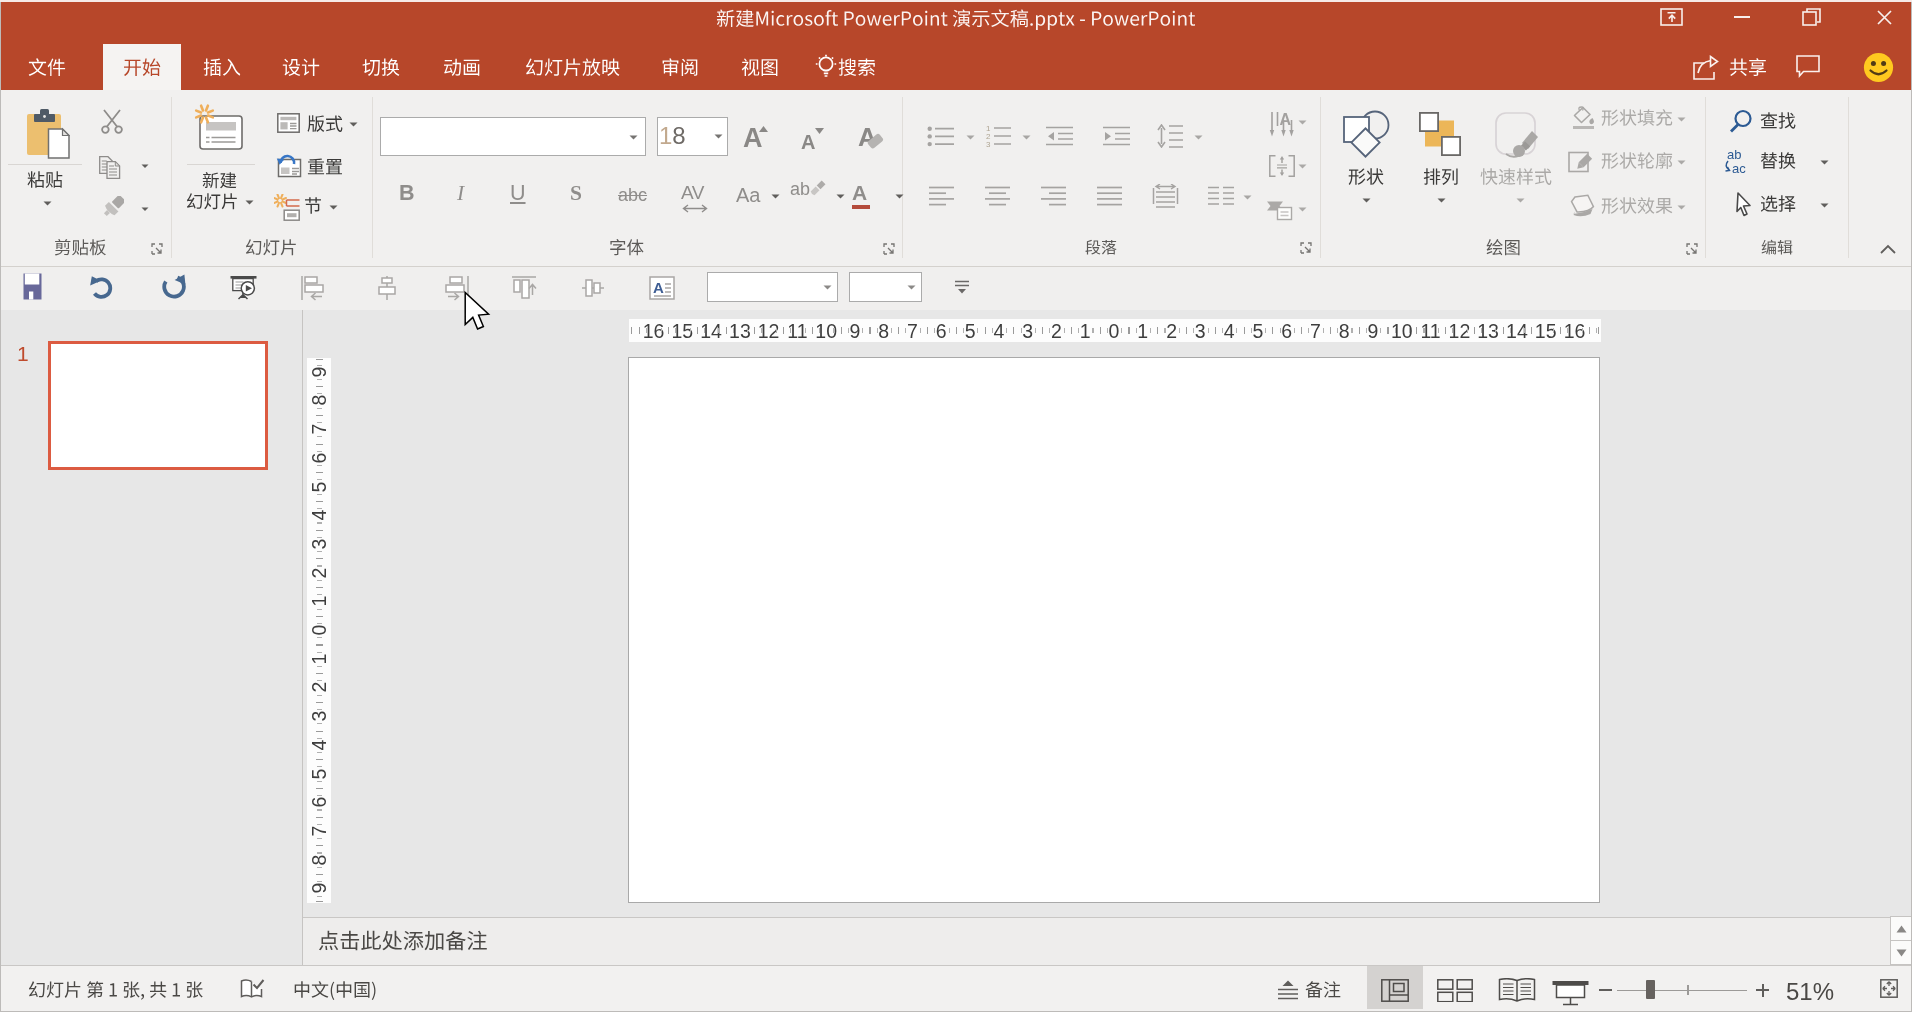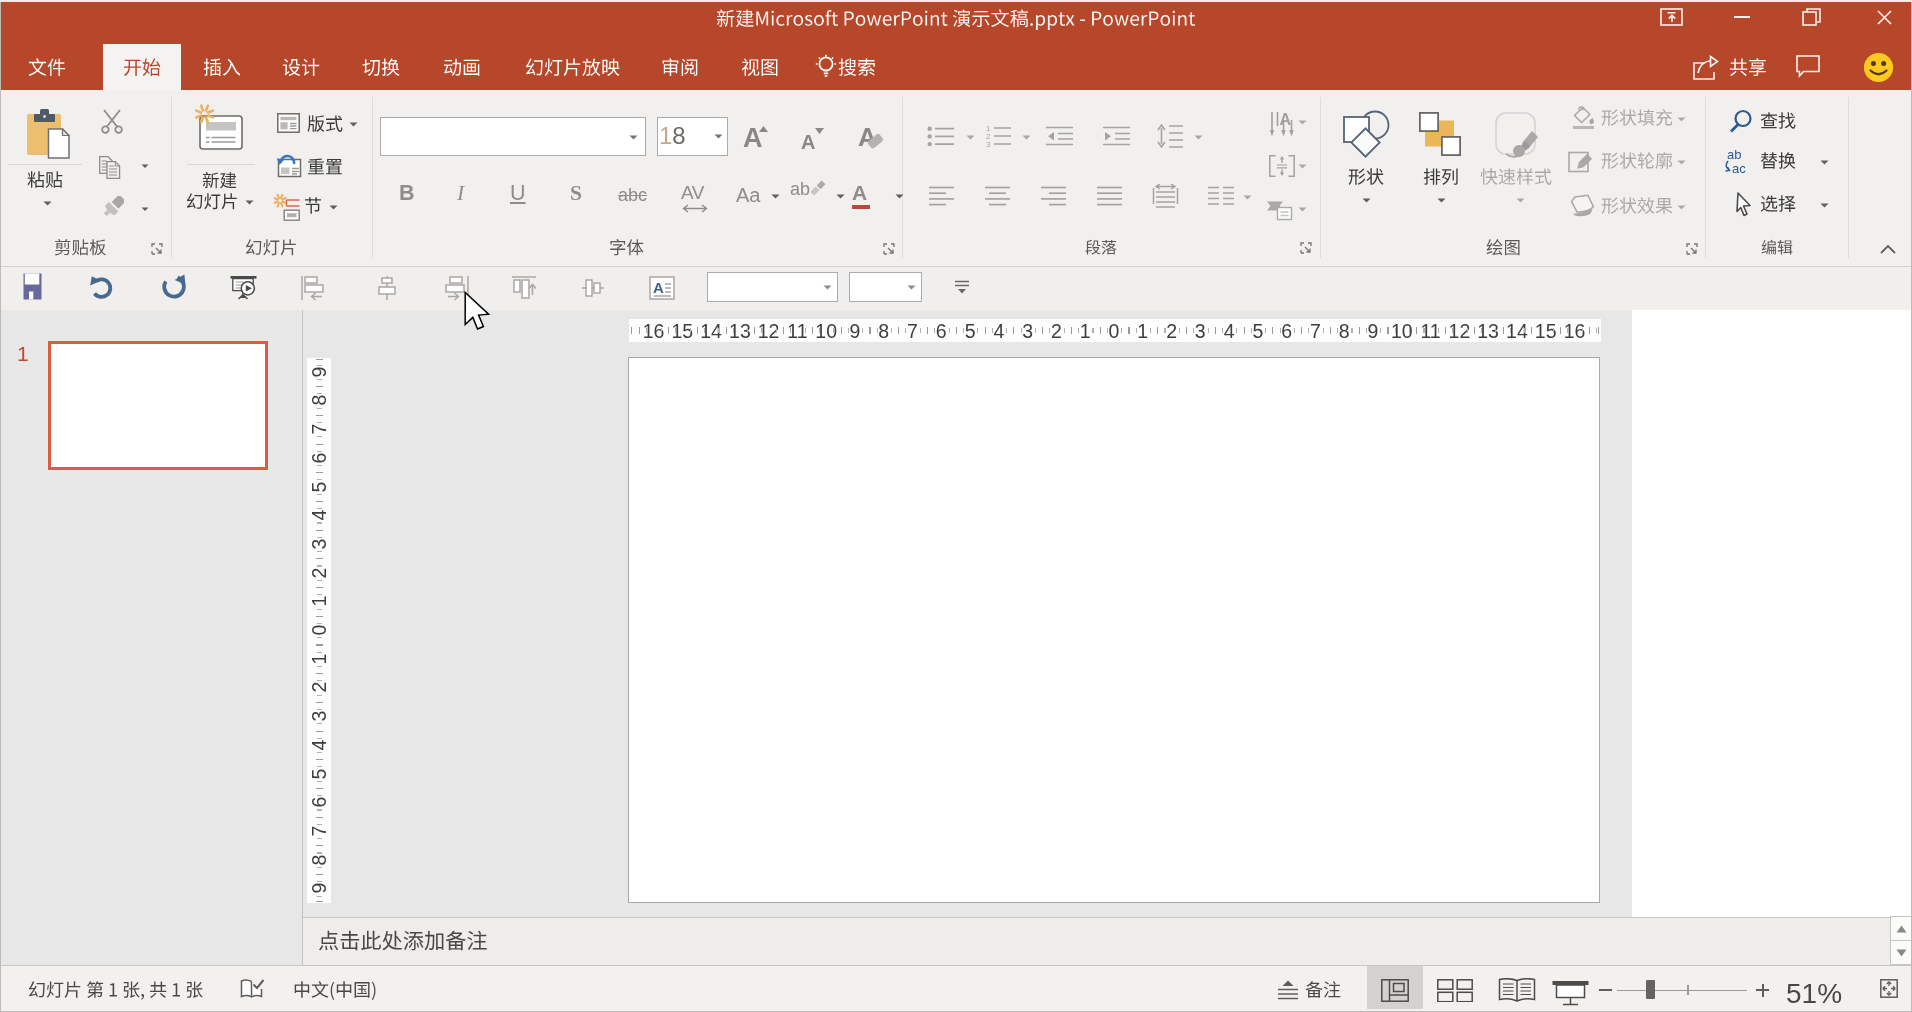--- a/index.html
+++ b/index.html
@@ -1,19 +1,19 @@
 <!DOCTYPE html>
 <html><head><meta charset="utf-8"><style>
 html,body{margin:0;padding:0;width:1912px;height:1012px;overflow:hidden;
  font-family:"Liberation Sans",sans-serif;}
 *{box-sizing:border-box}
 .a{position:absolute}
 svg{display:block}
 </style></head><body>
-<div class="a" style="left:0;top:0;width:1632px;height:1012px;background:#E7E7E7">
+<div class="a" style="left:0;top:0;width:1912px;height:1012px;background:#E7E7E7">
 <div class="a" style="left:0;top:0;width:1912px;height:90px;background:#B7472A"></div>
 <div class="a" style="left:0;top:0;width:1912px;height:2px;background:#F6EAE6"></div>
 <svg style="position:absolute;left:716.3px;top:6.1px;" width="479.4" height="26.1" viewBox="0 -19.6 479.4 26.1">
       <path fill="#FBF4F2" d="M6.9 -4.1C7.5 -3.1 8.2 -1.8 8.5 -1L9.5 -1.6C9.2 -2.4 8.5 -3.6 7.9 -4.6ZM2.6 -4.5C2.2 -3.3 1.6 -2.2 0.8 -1.3C1.1 -1.1 1.6 -0.8 1.8 -0.6C2.6 -1.5 3.3 -2.9 3.8 -4.2ZM10.6 -14.3V-7.7C10.6 -5.1 10.5 -1.8 8.8 0.5C9.1 0.7 9.7 1.1 9.9 1.4C11.7 -1.1 12 -4.9 12 -7.7V-8.3H14.9V1.4H16.3V-8.3H18.4V-9.6H12V-13.3C14 -13.6 16.2 -14.1 17.8 -14.7L16.6 -15.8C15.2 -15.2 12.8 -14.6 10.6 -14.3ZM4.1 -15.9C4.4 -15.3 4.7 -14.7 5 -14.1H1.2V-12.9H9.7V-14.1H6.5C6.2 -14.7 5.8 -15.6 5.4 -16.2ZM7.2 -12.8C7 -11.9 6.6 -10.6 6.2 -9.7H0.9V-8.5H4.8V-6.5H1V-5.2H4.8V-0.3C4.8 -0.2 4.8 -0.1 4.6 -0.1C4.4 -0.1 3.8 -0.1 3.1 -0.1C3.3 0.2 3.5 0.8 3.5 1.1C4.5 1.1 5.1 1.1 5.6 0.9C6 0.7 6.1 0.3 6.1 -0.3V-5.2H9.7V-6.5H6.1V-8.5H10V-9.7H7.5C7.9 -10.5 8.2 -11.6 8.6 -12.5ZM2.4 -12.5C2.8 -11.6 3.1 -10.5 3.2 -9.7L4.4 -10.1C4.3 -10.8 4 -11.9 3.6 -12.8Z M26.8 -14.5V-13.3H30.4V-11.9H25.5V-10.8H30.4V-9.3H26.6V-8.1H30.4V-6.6H26.5V-5.5H30.4V-4H25.7V-2.9H30.4V-0.9H31.7V-2.9H37.2V-4H31.7V-5.5H36.5V-6.6H31.7V-8.1H36V-10.8H37.3V-11.9H36V-14.5H31.7V-16.1H30.4V-14.5ZM31.7 -10.8H34.7V-9.3H31.7ZM31.7 -11.9V-13.3H34.7V-11.9ZM21.1 -7.5C21.1 -7.8 21.5 -8 21.8 -8.2H24.2C23.9 -6.5 23.5 -5 23 -3.7C22.5 -4.5 22.1 -5.4 21.8 -6.6L20.7 -6.2C21.2 -4.6 21.7 -3.4 22.4 -2.4C21.8 -1.2 20.9 -0.2 19.9 0.6C20.2 0.8 20.8 1.3 21 1.5C21.9 0.8 22.7 -0.1 23.4 -1.3C25.4 0.6 28.2 1.1 31.7 1.1H37.1C37.2 0.7 37.5 0 37.7 -0.3C36.7 -0.2 32.5 -0.2 31.8 -0.2C28.5 -0.2 25.9 -0.7 24 -2.5C24.8 -4.3 25.3 -6.6 25.6 -9.3L24.8 -9.5L24.5 -9.4H22.9C23.8 -10.9 24.8 -12.7 25.7 -14.6L24.8 -15.1L24.3 -14.9H20.4V-13.7H23.8C23 -11.9 22 -10.4 21.7 -9.9C21.3 -9.3 20.8 -8.8 20.5 -8.7C20.7 -8.4 20.9 -7.8 21.1 -7.5Z M40.3 0H41.9V-7.8C41.9 -9 41.8 -10.7 41.7 -11.9H41.8L42.9 -8.7L45.6 -1.4H46.8L49.4 -8.7L50.6 -11.9H50.6C50.5 -10.7 50.4 -9 50.4 -7.8V0H52.1V-14.1H49.9L47.2 -6.5C46.9 -5.6 46.6 -4.6 46.3 -3.6H46.2C45.8 -4.6 45.5 -5.6 45.2 -6.5L42.5 -14.1H40.3Z M55.8 0H57.5V-10.4H55.8ZM56.6 -12.6C57.3 -12.6 57.8 -13 57.8 -13.7C57.8 -14.4 57.3 -14.9 56.6 -14.9C55.9 -14.9 55.5 -14.4 55.5 -13.7C55.5 -13 55.9 -12.6 56.6 -12.6Z M65.1 0.2C66.4 0.2 67.6 -0.2 68.5 -1.1L67.8 -2.2C67.1 -1.7 66.3 -1.2 65.3 -1.2C63.4 -1.2 62.1 -2.8 62.1 -5.2C62.1 -7.6 63.5 -9.2 65.4 -9.2C66.2 -9.2 66.8 -8.9 67.4 -8.3L68.3 -9.5C67.6 -10.1 66.6 -10.7 65.3 -10.7C62.6 -10.7 60.3 -8.7 60.3 -5.2C60.3 -1.7 62.4 0.2 65.1 0.2Z M70.8 0H72.6V-6.7C73.3 -8.5 74.3 -9.1 75.2 -9.1C75.6 -9.1 75.9 -9.1 76.2 -8.9L76.6 -10.5C76.2 -10.6 75.9 -10.7 75.4 -10.7C74.3 -10.7 73.2 -9.8 72.5 -8.5H72.4L72.3 -10.4H70.8Z M82.3 0.2C84.9 0.2 87.1 -1.7 87.1 -5.2C87.1 -8.7 84.9 -10.7 82.3 -10.7C79.8 -10.7 77.5 -8.7 77.5 -5.2C77.5 -1.7 79.8 0.2 82.3 0.2ZM82.3 -1.2C80.5 -1.2 79.3 -2.8 79.3 -5.2C79.3 -7.6 80.5 -9.2 82.3 -9.2C84.1 -9.2 85.4 -7.6 85.4 -5.2C85.4 -2.8 84.1 -1.2 82.3 -1.2Z M92.6 0.2C95.1 0.2 96.4 -1.2 96.4 -2.8C96.4 -4.8 94.8 -5.4 93.3 -6C92.1 -6.5 91 -6.8 91 -7.8C91 -8.6 91.6 -9.3 92.9 -9.3C93.9 -9.3 94.6 -8.9 95.3 -8.4L96.2 -9.5C95.4 -10.2 94.2 -10.7 92.9 -10.7C90.6 -10.7 89.3 -9.4 89.3 -7.7C89.3 -6 90.9 -5.3 92.4 -4.7C93.5 -4.3 94.8 -3.8 94.8 -2.7C94.8 -1.8 94.1 -1.1 92.7 -1.1C91.4 -1.1 90.5 -1.6 89.6 -2.4L88.8 -1.2C89.7 -0.4 91.2 0.2 92.6 0.2Z M103 0.2C105.5 0.2 107.8 -1.7 107.8 -5.2C107.8 -8.7 105.5 -10.7 103 -10.7C100.4 -10.7 98.1 -8.7 98.1 -5.2C98.1 -1.7 100.4 0.2 103 0.2ZM103 -1.2C101.1 -1.2 99.9 -2.8 99.9 -5.2C99.9 -7.6 101.1 -9.2 103 -9.2C104.8 -9.2 106 -7.6 106 -5.2C106 -2.8 104.8 -1.2 103 -1.2Z M109.4 -9H110.8V0H112.6V-9H114.8V-10.4H112.6V-12.1C112.6 -13.4 113 -14.1 114 -14.1C114.4 -14.1 114.8 -14 115.2 -13.8L115.6 -15.2C115.1 -15.4 114.5 -15.5 113.9 -15.5C111.8 -15.5 110.8 -14.2 110.8 -12.1V-10.4L109.4 -10.3Z M120 0.2C120.7 0.2 121.4 0.1 122 -0.1L121.6 -1.5C121.3 -1.3 120.8 -1.2 120.4 -1.2C119.2 -1.2 118.8 -1.9 118.8 -3.2V-9H121.7V-10.4H118.8V-13.4H117.4L117.2 -10.4L115.5 -10.3V-9H117.1V-3.2C117.1 -1.1 117.8 0.2 120 0.2Z M128.5 0H130.3V-5.6H132.6C135.7 -5.6 137.8 -7 137.8 -9.9C137.8 -13 135.6 -14.1 132.5 -14.1H128.5ZM130.3 -7V-12.6H132.3C134.7 -12.6 136 -12 136 -9.9C136 -7.9 134.8 -7 132.3 -7Z M144.5 0.2C147.1 0.2 149.3 -1.7 149.3 -5.2C149.3 -8.7 147.1 -10.7 144.5 -10.7C142 -10.7 139.7 -8.7 139.7 -5.2C139.7 -1.7 142 0.2 144.5 0.2ZM144.5 -1.2C142.7 -1.2 141.5 -2.8 141.5 -5.2C141.5 -7.6 142.7 -9.2 144.5 -9.2C146.3 -9.2 147.6 -7.6 147.6 -5.2C147.6 -2.8 146.3 -1.2 144.5 -1.2Z M153.8 0H155.8L157.3 -5.6C157.5 -6.6 157.7 -7.6 158 -8.6H158.1C158.3 -7.6 158.5 -6.6 158.8 -5.6L160.3 0H162.4L165.2 -10.4H163.5L162 -4.4C161.8 -3.4 161.6 -2.5 161.4 -1.5H161.3C161 -2.5 160.8 -3.4 160.6 -4.4L158.9 -10.4H157.2L155.6 -4.4C155.3 -3.4 155.1 -2.5 154.9 -1.5H154.8C154.6 -2.5 154.4 -3.4 154.2 -4.4L152.6 -10.4H150.9Z M171.7 0.2C173.1 0.2 174.2 -0.2 175.1 -0.8L174.5 -2C173.7 -1.5 172.9 -1.2 171.9 -1.2C169.9 -1.2 168.6 -2.6 168.5 -4.8H175.5C175.5 -5.1 175.6 -5.4 175.6 -5.8C175.6 -8.8 174.1 -10.7 171.4 -10.7C169 -10.7 166.7 -8.6 166.7 -5.2C166.7 -1.8 168.9 0.2 171.7 0.2ZM168.4 -6C168.7 -8.1 170 -9.3 171.4 -9.3C173.1 -9.3 174 -8.2 174 -6Z M178.1 0H179.9V-6.7C180.6 -8.5 181.7 -9.1 182.5 -9.1C183 -9.1 183.2 -9.1 183.5 -8.9L183.9 -10.5C183.5 -10.6 183.2 -10.7 182.7 -10.7C181.6 -10.7 180.5 -9.8 179.8 -8.5H179.8L179.6 -10.4H178.1Z M185.8 0H187.5V-5.6H189.8C192.9 -5.6 195 -7 195 -9.9C195 -13 192.9 -14.1 189.8 -14.1H185.8ZM187.5 -7V-12.6H189.5C192 -12.6 193.3 -12 193.3 -9.9C193.3 -7.9 192.1 -7 189.6 -7Z M201.8 0.2C204.3 0.2 206.6 -1.7 206.6 -5.2C206.6 -8.7 204.3 -10.7 201.8 -10.7C199.2 -10.7 197 -8.7 197 -5.2C197 -1.7 199.2 0.2 201.8 0.2ZM201.8 -1.2C200 -1.2 198.8 -2.8 198.8 -5.2C198.8 -7.6 200 -9.2 201.8 -9.2C203.6 -9.2 204.8 -7.6 204.8 -5.2C204.8 -2.8 203.6 -1.2 201.8 -1.2Z M209.4 0H211.1V-10.4H209.4ZM210.3 -12.6C211 -12.6 211.4 -13 211.4 -13.7C211.4 -14.4 211 -14.9 210.3 -14.9C209.6 -14.9 209.1 -14.4 209.1 -13.7C209.1 -13 209.6 -12.6 210.3 -12.6Z M214.7 0H216.4V-7.6C217.5 -8.6 218.2 -9.2 219.3 -9.2C220.6 -9.2 221.2 -8.3 221.2 -6.4V0H223V-6.6C223 -9.3 222 -10.7 219.8 -10.7C218.4 -10.7 217.3 -9.9 216.3 -8.9H216.3L216.1 -10.4H214.7Z M229.6 0.2C230.3 0.2 231 0.1 231.6 -0.1L231.2 -1.5C230.9 -1.3 230.4 -1.2 230 -1.2C228.8 -1.2 228.4 -1.9 228.4 -3.2V-9H231.3V-10.4H228.4V-13.4H227L226.8 -10.4L225.1 -10.3V-9H226.7V-3.2C226.7 -1.1 227.4 0.2 229.6 0.2Z M249 -1.2C250.4 -0.4 252.3 0.7 253.2 1.4L254.3 0.5C253.3 -0.2 251.5 -1.3 250.1 -2ZM245.5 -1.8C244.4 -1 242.7 -0.2 241.1 0.4C241.5 0.6 242 1.2 242.2 1.4C243.7 0.8 245.6 -0.3 246.9 -1.3ZM238 -14.8C239 -14.3 240.3 -13.5 240.9 -13L241.8 -14.2C241.1 -14.7 239.8 -15.4 238.8 -15.9ZM236.8 -9.6C237.8 -9.1 239.1 -8.4 239.8 -7.9L240.6 -9.1C239.9 -9.6 238.6 -10.3 237.6 -10.7ZM237.4 0.2 238.7 1.1C239.6 -0.7 240.6 -3.1 241.4 -5.1L240.3 -5.9C239.4 -3.8 238.3 -1.3 237.4 0.2ZM246.4 -15.9C246.7 -15.4 247 -14.8 247.2 -14.3H242.1V-11.2H243.4V-13.1H252.6V-11.2H254V-14.3H248.8C248.6 -14.9 248.2 -15.6 247.9 -16.2ZM244 -4.9H247.2V-3.3H244ZM248.6 -4.9H251.9V-3.3H248.6ZM244 -7.6H247.2V-6H244ZM248.6 -7.6H251.9V-6H248.6ZM243.4 -11.3V-10.2H247.2V-8.7H242.7V-2.1H253.2V-8.7H248.6V-10.2H252.5V-11.3Z M259.8 -6.7C259 -4.6 257.6 -2.4 256 -1.1C256.4 -0.9 257 -0.5 257.3 -0.2C258.9 -1.7 260.4 -4 261.3 -6.3ZM268.5 -6.1C269.9 -4.3 271.3 -1.8 271.8 -0.2L273.3 -0.8C272.7 -2.5 271.2 -4.9 269.8 -6.7ZM258.2 -14.7V-13.3H271.7V-14.7ZM256.5 -10V-8.6H264.2V-0.4C264.2 -0.1 264.1 0 263.7 0C263.4 0.1 262.1 0.1 260.8 0C261 0.4 261.3 1.1 261.3 1.5C263 1.5 264.2 1.5 264.8 1.3C265.5 1 265.7 0.6 265.7 -0.3V-8.6H273.4V-10Z M282.7 -15.8C283.2 -14.9 283.9 -13.6 284.1 -12.8L285.7 -13.3C285.4 -14.1 284.7 -15.3 284.2 -16.3ZM275.5 -12.7V-11.3H278.5C279.6 -8.4 281.1 -5.9 283.1 -3.8C281 -2.1 278.4 -0.8 275.2 0.1C275.5 0.5 276 1.2 276.1 1.5C279.3 0.5 282 -0.9 284.2 -2.8C286.3 -0.9 289 0.5 292.1 1.4C292.4 1 292.8 0.4 293.1 0.1C290 -0.7 287.4 -2.1 285.3 -3.9C287.2 -5.8 288.7 -8.3 289.8 -11.3H292.9V-12.7ZM284.2 -4.9C282.4 -6.7 281 -8.9 280 -11.3H288.2C287.2 -8.7 285.9 -6.6 284.2 -4.9Z M303.7 -10.8H309.2V-9H303.7ZM302.4 -11.8V-7.9H310.5V-11.8ZM305 -3.5H308V-1.6H305ZM303.9 -4.5V-0.6H309.1V-4.5ZM300.2 -15.9C298.9 -15.3 296.6 -14.8 294.7 -14.5C294.9 -14.2 295.1 -13.7 295.1 -13.3C295.9 -13.4 296.7 -13.6 297.4 -13.7V-10.6H294.7V-9.3H297.2C296.5 -7.1 295.3 -4.6 294.2 -3.2C294.5 -2.9 294.9 -2.3 295 -1.9C295.9 -3 296.8 -4.8 297.4 -6.7V1.6H298.8V-7.3C299.3 -6.5 300 -5.6 300.2 -5.1L301.1 -6.3C300.7 -6.7 299.3 -8.3 298.8 -8.8V-9.3H301.3V-10.6H298.8V-14C299.6 -14.2 300.4 -14.5 301.1 -14.7ZM305 -15.9C305.3 -15.3 305.6 -14.7 305.8 -14.1H301.1V-12.9H312.1V-14.1H307.3C307.1 -14.8 306.7 -15.6 306.4 -16.2ZM301.2 -6.9V1.5H302.6V-5.6H310.4V0.2C310.4 0.4 310.4 0.4 310.2 0.4C310 0.4 309.4 0.4 308.7 0.4C308.9 0.7 309 1.2 309.1 1.5C310.1 1.6 310.8 1.5 311.2 1.3C311.7 1.2 311.8 0.8 311.8 0.2V-6.9Z M315.6 0.2C316.3 0.2 316.9 -0.3 316.9 -1.1C316.9 -1.9 316.3 -2.4 315.6 -2.4C314.9 -2.4 314.3 -1.9 314.3 -1.1C314.3 -0.3 314.9 0.2 315.6 0.2Z M320 4.4H321.8V0.9L321.8 -1C322.7 -0.2 323.7 0.2 324.6 0.2C327 0.2 329.2 -1.8 329.2 -5.4C329.2 -8.6 327.7 -10.7 325 -10.7C323.8 -10.7 322.6 -10 321.7 -9.2H321.7L321.5 -10.4H320ZM324.3 -1.2C323.7 -1.2 322.7 -1.5 321.8 -2.3V-7.8C322.8 -8.7 323.7 -9.2 324.6 -9.2C326.6 -9.2 327.3 -7.7 327.3 -5.4C327.3 -2.8 326.1 -1.2 324.3 -1.2Z M331.9 4.4H333.7V0.9L333.7 -1C334.6 -0.2 335.6 0.2 336.5 0.2C338.9 0.2 341.1 -1.8 341.1 -5.4C341.1 -8.6 339.6 -10.7 336.9 -10.7C335.7 -10.7 334.5 -10 333.6 -9.2H333.6L333.4 -10.4H331.9ZM336.2 -1.2C335.6 -1.2 334.6 -1.5 333.7 -2.3V-7.8C334.7 -8.7 335.6 -9.2 336.5 -9.2C338.5 -9.2 339.2 -7.7 339.2 -5.4C339.2 -2.8 338 -1.2 336.2 -1.2Z M347.1 0.2C347.8 0.2 348.5 0.1 349.1 -0.1L348.7 -1.5C348.4 -1.3 347.9 -1.2 347.5 -1.2C346.3 -1.2 345.9 -1.9 345.9 -3.2V-9H348.7V-10.4H345.9V-13.4H344.4L344.3 -10.4L342.6 -10.3V-9H344.2V-3.2C344.2 -1.1 344.9 0.2 347.1 0.2Z M349.6 0H351.5L352.9 -2.4C353.2 -3.1 353.5 -3.7 353.9 -4.3H354C354.4 -3.7 354.8 -3.1 355.1 -2.4L356.7 0H358.6L355.2 -5.3L358.3 -10.4H356.5L355.2 -8.1C354.9 -7.5 354.6 -7 354.3 -6.4H354.2C353.9 -7 353.5 -7.5 353.2 -8.1L351.8 -10.4H349.9L353 -5.4Z M364.1 -4.7H369V-6H364.1Z M376.1 0H377.9V-5.6H380.2C383.3 -5.6 385.4 -7 385.4 -9.9C385.4 -13 383.3 -14.1 380.1 -14.1H376.1ZM377.9 -7V-12.6H379.9C382.3 -12.6 383.6 -12 383.6 -9.9C383.6 -7.9 382.4 -7 379.9 -7Z M392.1 0.2C394.7 0.2 396.9 -1.7 396.9 -5.2C396.9 -8.7 394.7 -10.7 392.1 -10.7C389.6 -10.7 387.3 -8.7 387.3 -5.2C387.3 -1.7 389.6 0.2 392.1 0.2ZM392.1 -1.2C390.3 -1.2 389.1 -2.8 389.1 -5.2C389.1 -7.6 390.3 -9.2 392.1 -9.2C393.9 -9.2 395.2 -7.6 395.2 -5.2C395.2 -2.8 393.9 -1.2 392.1 -1.2Z M401.4 0H403.4L404.9 -5.6C405.1 -6.6 405.4 -7.6 405.6 -8.6H405.7C405.9 -7.6 406.1 -6.6 406.4 -5.6L407.9 0H410L412.8 -10.4H411.1L409.6 -4.4C409.4 -3.4 409.2 -2.5 409 -1.5H408.9C408.7 -2.5 408.4 -3.4 408.2 -4.4L406.5 -10.4H404.8L403.2 -4.4C403 -3.4 402.7 -2.5 402.5 -1.5H402.4C402.2 -2.5 402 -3.4 401.8 -4.4L400.2 -10.4H398.5Z M419.3 0.2C420.7 0.2 421.8 -0.2 422.7 -0.8L422.1 -2C421.3 -1.5 420.5 -1.2 419.5 -1.2C417.5 -1.2 416.2 -2.6 416.1 -4.8H423.1C423.1 -5.1 423.2 -5.4 423.2 -5.8C423.2 -8.8 421.7 -10.7 419 -10.7C416.6 -10.7 414.3 -8.6 414.3 -5.2C414.3 -1.8 416.5 0.2 419.3 0.2ZM416 -6C416.3 -8.1 417.6 -9.3 419 -9.3C420.7 -9.3 421.6 -8.2 421.6 -6Z M425.7 0H427.5V-6.7C428.2 -8.5 429.3 -9.1 430.1 -9.1C430.6 -9.1 430.8 -9.1 431.1 -8.9L431.5 -10.5C431.1 -10.6 430.8 -10.7 430.3 -10.7C429.2 -10.7 428.1 -9.8 427.4 -8.5H427.4L427.2 -10.4H425.7Z M433.4 0H435.1V-5.6H437.5C440.5 -5.6 442.6 -7 442.6 -9.9C442.6 -13 440.5 -14.1 437.4 -14.1H433.4ZM435.1 -7V-12.6H437.1C439.6 -12.6 440.9 -12 440.9 -9.9C440.9 -7.9 439.7 -7 437.2 -7Z M449.4 0.2C451.9 0.2 454.2 -1.7 454.2 -5.2C454.2 -8.7 451.9 -10.7 449.4 -10.7C446.8 -10.7 444.6 -8.7 444.6 -5.2C444.6 -1.7 446.8 0.2 449.4 0.2ZM449.4 -1.2C447.6 -1.2 446.4 -2.8 446.4 -5.2C446.4 -7.6 447.6 -9.2 449.4 -9.2C451.2 -9.2 452.4 -7.6 452.4 -5.2C452.4 -2.8 451.2 -1.2 449.4 -1.2Z M457 0H458.7V-10.4H457ZM457.9 -12.6C458.6 -12.6 459 -13 459 -13.7C459 -14.4 458.6 -14.9 457.9 -14.9C457.2 -14.9 456.7 -14.4 456.7 -13.7C456.7 -13 457.2 -12.6 457.9 -12.6Z M462.3 0H464V-7.6C465.1 -8.6 465.8 -9.2 466.9 -9.2C468.2 -9.2 468.8 -8.3 468.8 -6.4V0H470.6V-6.6C470.6 -9.3 469.6 -10.7 467.4 -10.7C466 -10.7 464.9 -9.9 463.9 -8.9H463.9L463.7 -10.4H462.3Z M477.2 0.2C477.9 0.2 478.6 0.1 479.2 -0.1L478.8 -1.5C478.5 -1.3 478 -1.2 477.6 -1.2C476.4 -1.2 476 -1.9 476 -3.2V-9H478.9V-10.4H476V-13.4H474.6L474.4 -10.4L472.7 -10.3V-9H474.3V-3.2C474.3 -1.1 475 0.2 477.2 0.2Z"></path>
     </svg>
 <svg class="a" style="left:1660px;top:8px" width="24" height="19" viewBox="0 0 24 19">
 <rect x="1" y="1" width="21" height="16" fill="none" stroke="#F8EFEC" stroke-width="1.6"></rect>
 <path d="M7.5 4.8 h8 M12 14 V7.5 M8.8 10.6 L12 7.2 L15.2 10.6" fill="none" stroke="#F8EFEC" stroke-width="1.6"></path>
     </svg>
 <div class="a" style="left:1734px;top:16px;width:16px;height:2px;background:#F8EFEC"></div>
@@ -852,21 +852,21 @@
 <path d="M0.5 2 h36 v4 h-36 Z" fill="#4E4C4A"></path>
 <rect x="4.5" y="6" width="28" height="12.5" fill="#FFFFFF" stroke="#4E4C4A" stroke-width="1.5"></rect>
 <path d="M18.5 18.5 v7 M11 25.5 h15" fill="none" stroke="#4E4C4A" stroke-width="1.5"></path>
     </svg>
 <div class="a" style="left:1599px;top:989px;width:13px;height:2px;background:#5f5d5b"></div>
 <div class="a" style="left:1617px;top:989.5px;width:130px;height:1.5px;background:#9C9A98"></div>
 <div class="a" style="left:1687px;top:985px;width:1.5px;height:10px;background:#9C9A98"></div>
 <div class="a" style="left:1646px;top:980px;width:9px;height:19px;background:#66625F;border-radius:1px"></div>
 <div class="a" style="left:1756px;top:989px;width:13px;height:2px;background:#5f5d5b"></div>
 <div class="a" style="left:1761.5px;top:983.5px;width:2px;height:13px;background:#5f5d5b"></div>
-<div class="a" style="left:1786px;top:980px;font-size:28px;line-height:1;color:#4a4845">51%</div>
+<div class="a" style="left:1786px;top:980px;font-size:24px;line-height:1;color:#4a4845">51%</div>
 <svg class="a" style="left:1880px;top:979px" width="18" height="19" viewBox="0 0 18 19">
 <rect x="0.8" y="0.8" width="16.4" height="17.4" fill="none" stroke="#5f5d5b" stroke-width="1.5"></rect>
 <g stroke="#5f5d5b" stroke-width="1.3" fill="#5f5d5b">
 <path d="M9 7 V2.5 M9 2.8 L6.8 5 M9 2.8 L11.2 5" fill="none"></path>
 <path d="M9 12 V16.5 M9 16.2 L6.8 14 M9 16.2 L11.2 14" fill="none"></path>
 <path d="M7 9.5 H2.5 M2.8 9.5 L5 7.3 M2.8 9.5 L5 11.7" fill="none"></path>
 <path d="M11 9.5 H15.5 M15.2 9.5 L13 7.3 M15.2 9.5 L13 11.7" fill="none"></path>
 </g>
     </svg>
 <svg class="a" style="left:464px;top:291px" width="28" height="46" viewBox="0 0 28 46">

